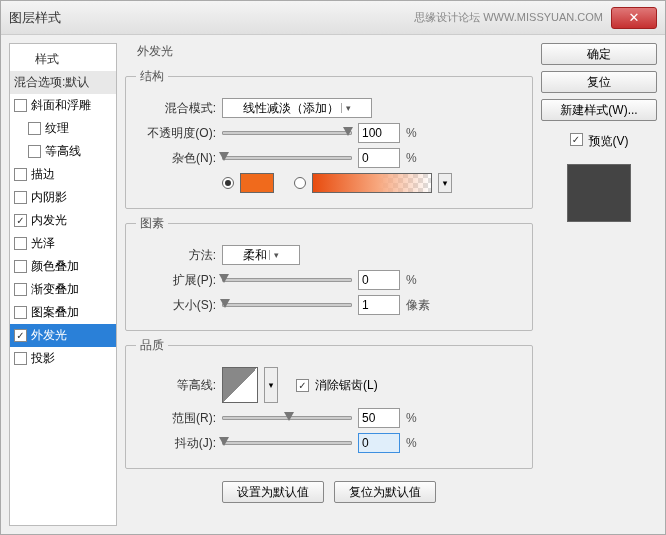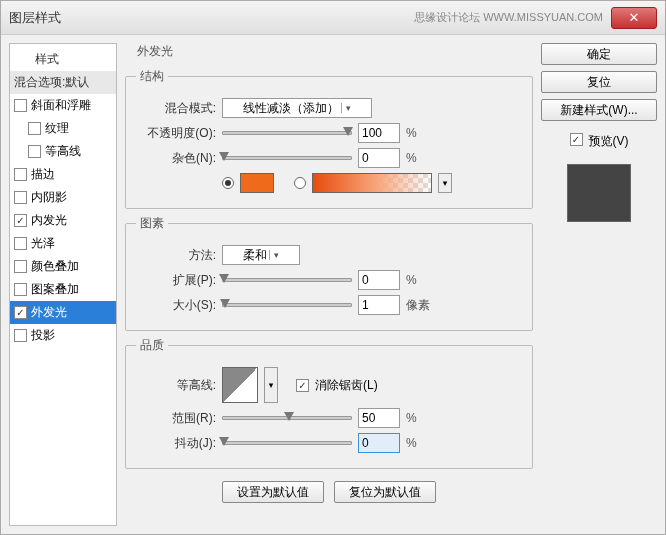--- a/index.html
+++ b/index.html
@@ -250,20 +250,24 @@
       <div class="side-item indent3">
         <span class="cb"></span>
         <span>光泽</span>
       </div>
       <div class="side-item indent3">
         <span class="cb"></span>
         <span>颜色叠加</span>
       </div>
       <div class="side-item indent3">
         <span class="cb"></span>
+        <span>渐变叠加</span>
+      </div>
+      <div class="side-item indent3">
+        <span class="cb"></span>
         <span>图案叠加</span>
       </div>
       <div class="side-item sel indent3">
         <span class="cb on" style="color:#333"></span>
         <span>外发光</span>
       </div>
       <div class="side-item indent3">
         <span class="cb"></span>
         <span>投影</span>
       </div>

